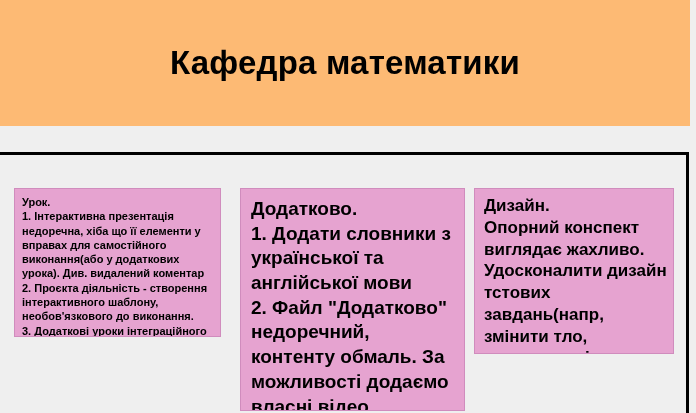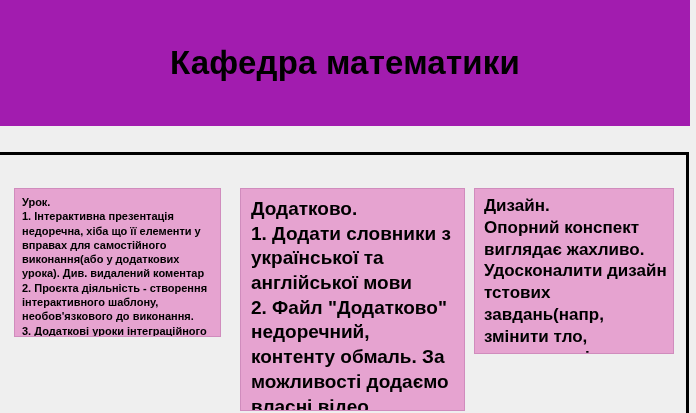--- a/index.html
+++ b/index.html
@@ -15,21 +15,21 @@
     position: relative;
   }
 
   
   .header-banner {
     position: absolute;
     left: 0;
     top: 0;
     width: 690px;
     height: 126px;
-    background: #a21caf;
+    background: #fdba74;
     display: flex;
     align-items: center;
     justify-content: center;
     box-sizing: border-box;
   }
   .header-title {
     font-size: 33px;
     font-weight: bold;
     color: #000000;
     letter-spacing: 0.2px;

